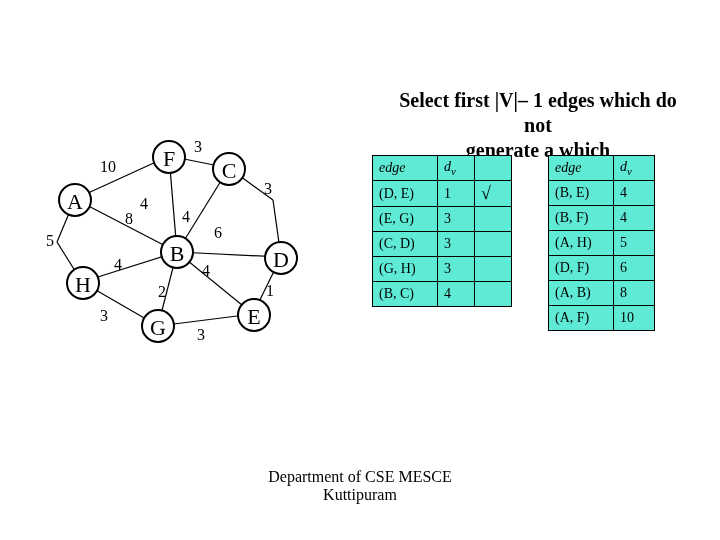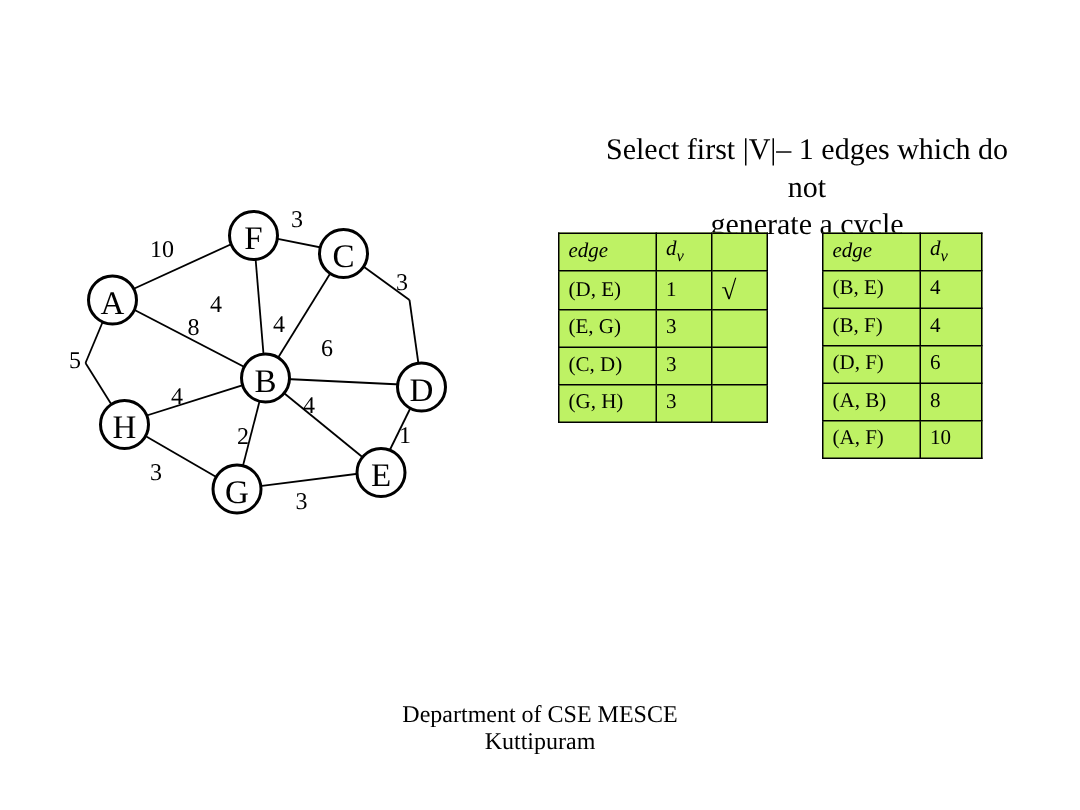--- a/index.html
+++ b/index.html
@@ -10,20 +10,21 @@
     background: #fff;
     font-family: "Times New Roman", serif;
     font-size: 16px;
     color: #000;
   }
   .title {
     position: absolute;
     font-size: 20px;
     text-align: center;
     line-height: 1.25;
+    font-weight: bold;
   }
   .node {
     position: absolute;
     width: 34px;
     height: 34px;
     border: 2px solid #000;
     border-radius: 50%;
     background: #fff;
     text-align: center;
     font-size: 22px;
@@ -43,21 +44,21 @@
     position: absolute;
     left: 0;
     top: 0;
     z-index: 1;
   }
   table.edge-tbl {
     position: absolute;
     border-collapse: collapse;
     font-family: "Times New Roman", serif;
     font-size: 14px;
-    background: #bef264;
+    background: #5eead4;
   }
   table.edge-tbl th, table.edge-tbl td {
     border: 1px solid #000;
     padding: 2px 6px;
     text-align: left;
     height: 20px;
     box-sizing: content-box;
   }
   table.edge-tbl th {
     font-weight: normal;
@@ -79,21 +80,21 @@
   .sub {
     font-size: 11px;
     vertical-align: sub;
   }
 </style>
 </head>
 <body>
 
 <div class="title" style="left:398px; top:88px; width:280px;">
   <span>Select first |V|– 1 edges which do not</span><br>
-  <span>generate a cycle</span>
+  <span>generate a which</span>
 </div>
 
 <svg class="graph-edges" width="360" height="380" viewBox="0 0 360 380">
   <g stroke="#000" stroke-width="1.2" fill="none">
     <line x1="75" y1="199" x2="169" y2="156"></line>
     <line x1="169" y1="156" x2="229" y2="168"></line>
     <line x1="75" y1="199" x2="177" y2="252"></line>
     <line x1="75" y1="199" x2="57" y2="242"></line>
     <line x1="57" y1="242" x2="82" y2="282"></line>
     <line x1="82" y1="282" x2="177" y2="252"></line>
@@ -154,38 +155,47 @@
   <tr>
         <td>(C, D)</td>
         <td>3</td>
         <td class="check"></td>
       </tr>
   <tr>
         <td>(G, H)</td>
         <td>3</td>
         <td class="check"></td>
       </tr>
+  <tr>
+        <td>(B, C)</td>
+        <td>4</td>
+        <td class="check"></td>
+      </tr>
 </tbody>
   </table>
 
 <table class="edge-tbl" style="left:548px; top:155px;">
   <tbody>
       <tr>
     <th style="width:52px;">edge</th>
     <th style="width:28px;"><span>d</span><span class="sub">v</span></th>
   </tr>
   <tr>
         <td>(B, E)</td>
         <td>4</td>
       </tr>
   <tr>
         <td>(B, F)</td>
         <td>4</td>
       </tr>
   <tr>
+        <td>(A, H)</td>
+        <td>5</td>
+      </tr>
+  <tr>
         <td>(D, F)</td>
         <td>6</td>
       </tr>
   <tr>
         <td>(A, B)</td>
         <td>8</td>
       </tr>
   <tr>
         <td>(A, F)</td>
         <td>10</td>

